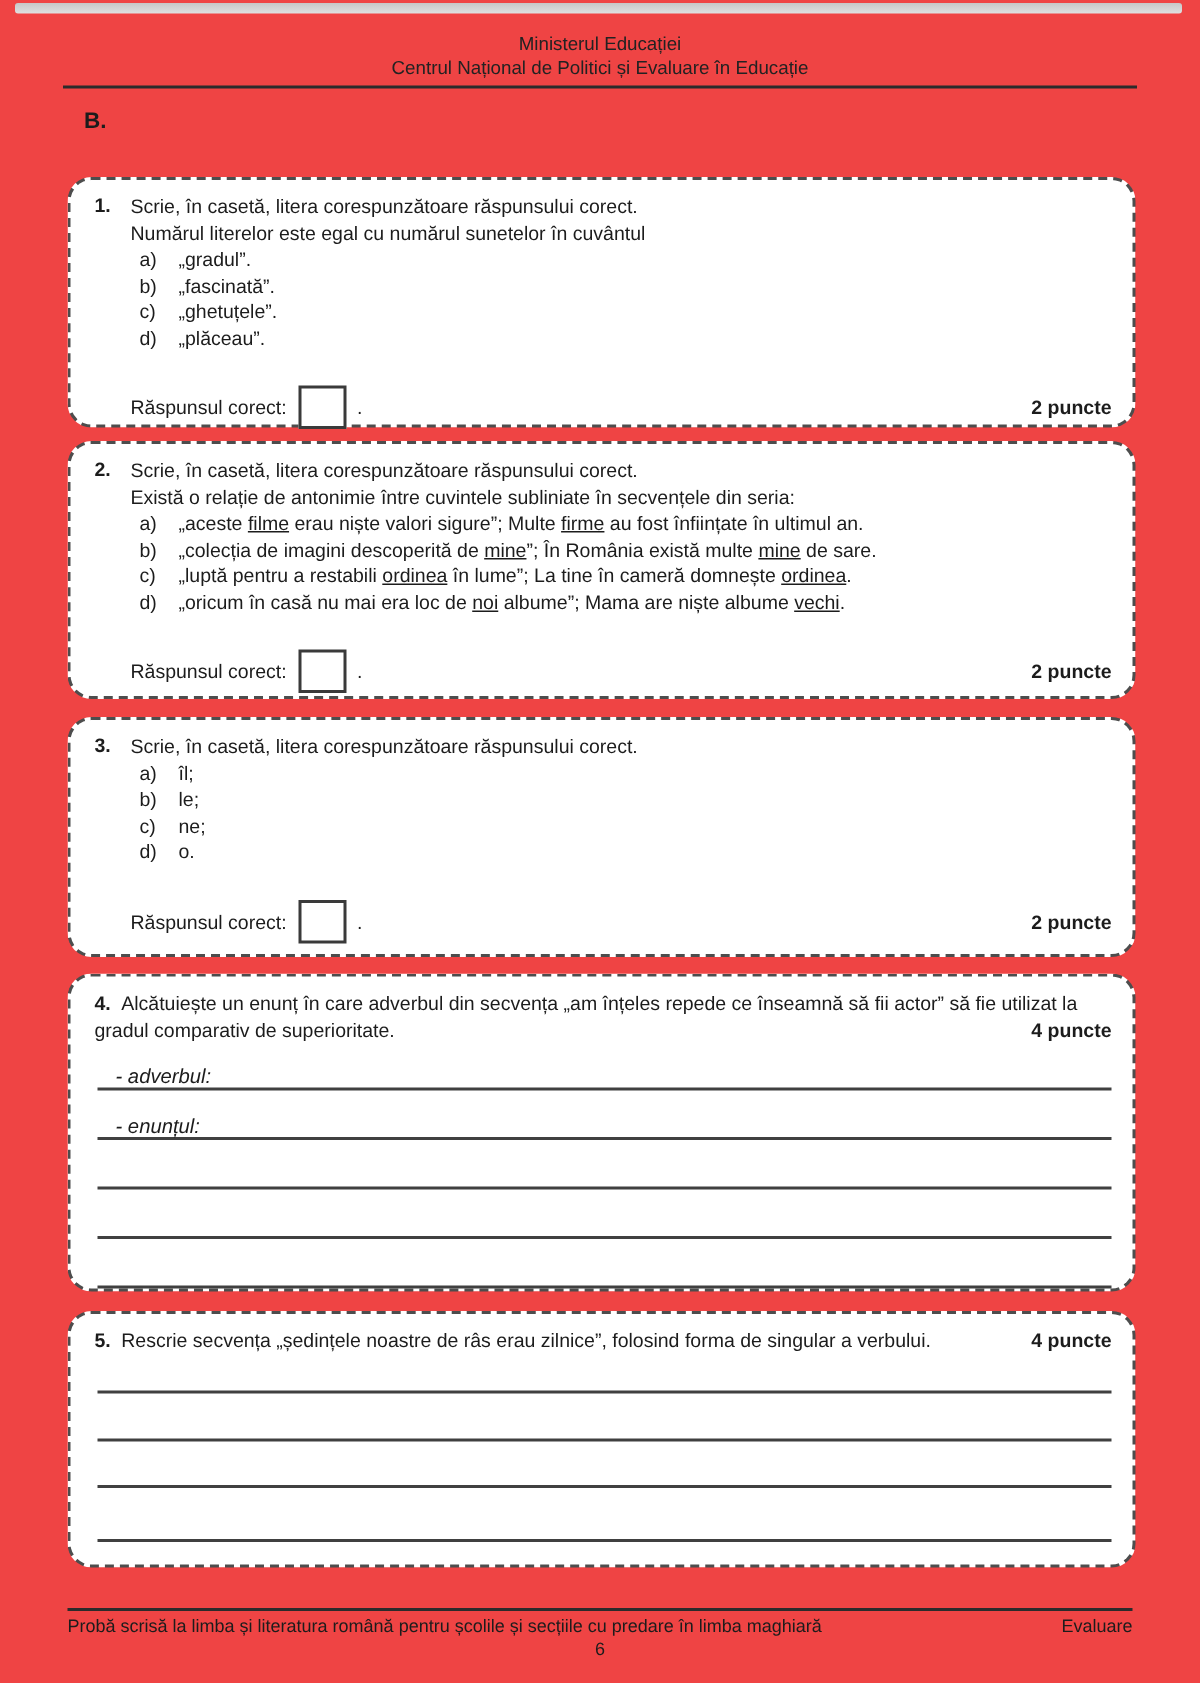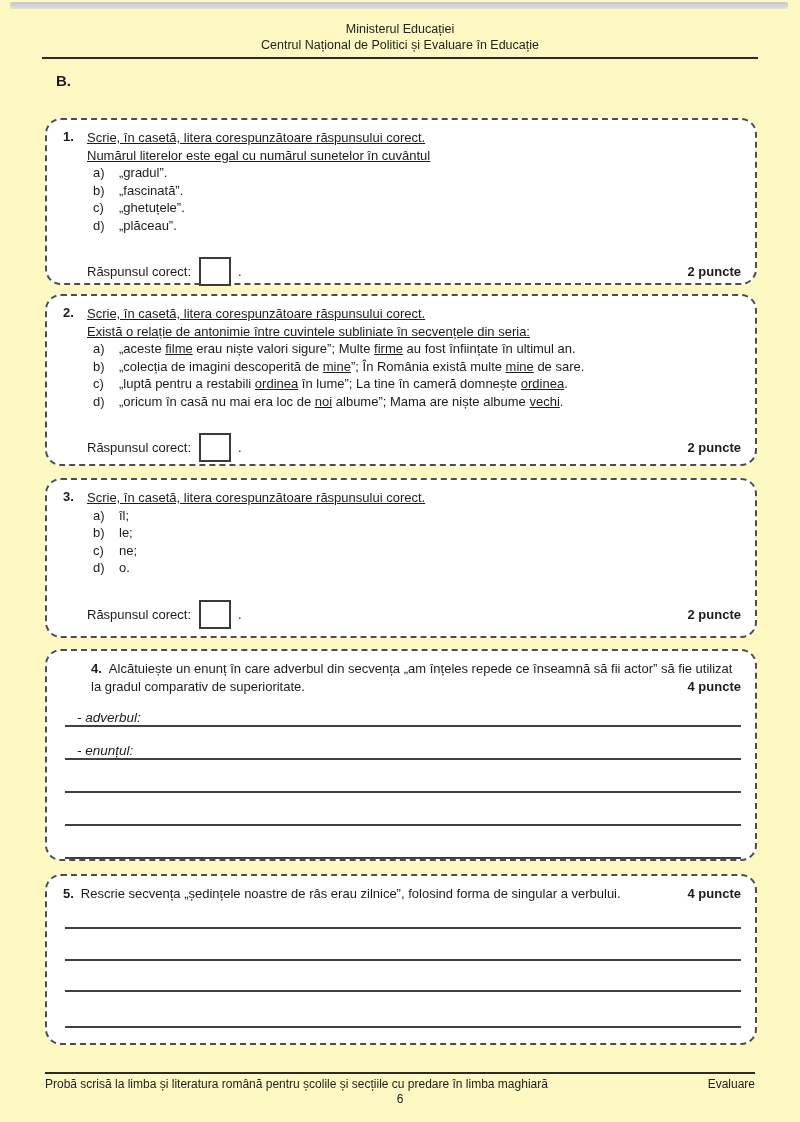--- a/index.html
+++ b/index.html
@@ -1,17 +1,17 @@
 <!DOCTYPE html>
 <html><head>
 <meta charset="utf-8">
 <style>
   html,body { margin:0; padding:0; background:#fff; }
   .page {
-    position:relative; width:800px; height:1122px; background:#fef9c3;
+    position:relative; width:800px; height:1122px; background:#ef4444;
     font-family:"Liberation Sans", sans-serif; color:#1c1c1c; font-size:13px;
     overflow:hidden;
   }
   .top-strip {
     position:absolute; top:2px; left:10px; width:778px; height:7px;
     background:linear-gradient(#c7c7c7,#e0e0e0); border-radius:2px;
   }
   .header { position:absolute; top:21px; left:0; width:100%; text-align:center;
     font-size:12.5px; line-height:16px; color:#222; }
   .header-rule { position:absolute; top:57px; left:42px; width:716px;
@@ -25,30 +25,30 @@
   }
   #q1 { top:118px; height:167px; }
   #q2 { top:294px; height:172px; }
   #q3 { top:478px; height:160px; }
   #q4 { top:649px; height:212px; }
   #q5 { top:874px; height:171px; }
 
   .qrow { display:flex; }
   .qnum { flex:0 0 24px; font-weight:bold; }
   .qbody { flex:1; }
-  .tline { line-height:17.5px;text-decoration:underline; }
+  .tline { line-height:17.5px; }
   .opt { display:flex; line-height:17.5px; padding-left:6px; }
   .opt .marker { flex:0 0 26px; }
   .answer-row { display:flex; align-items:center; margin-top:23px; }
   .answer-box { width:32px; height:29px; border:2px solid #3a3a3a; margin-left:8px;
     box-sizing:border-box; background:#fff; }
   .answer-dot { margin-left:7px; }
   .points { margin-left:auto; font-weight:bold; white-space:nowrap; padding-right:2px; }
 
-  .qhead { position:relative; line-height:17.5px;margin-left:28px; }
+  .qhead { position:relative; line-height:17.5px; }
   .qnum-inline { font-weight:bold; margin-right:7px; }
   .pabs { position:absolute; right:2px; bottom:0; font-weight:bold; }
   .qhead5 { display:flex; line-height:17.5px; }
   .qhead5 .qtext { flex:1; }
 
   .wline { border-bottom:2px solid #404040; display:flex; align-items:flex-end; margin:0 2px; }
   .flabel { font-style:italic; padding-left:12px; font-size:13.5px; }
   #q4 .f1 { height:26px; margin-top:4px; }
   #q4 .f2 { height:31px; }
   #q4 .b1, #q4 .b2, #q4 .b3 { height:31px; }

